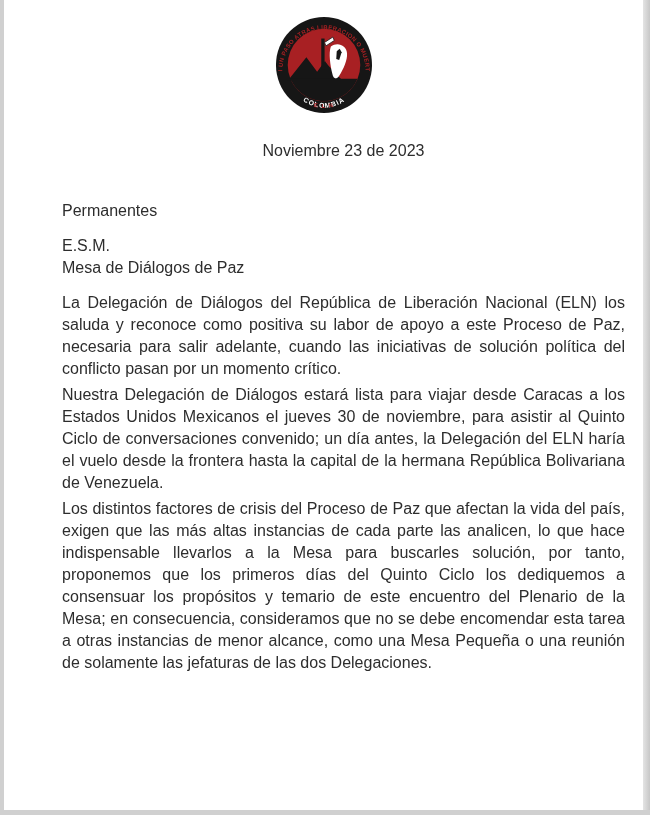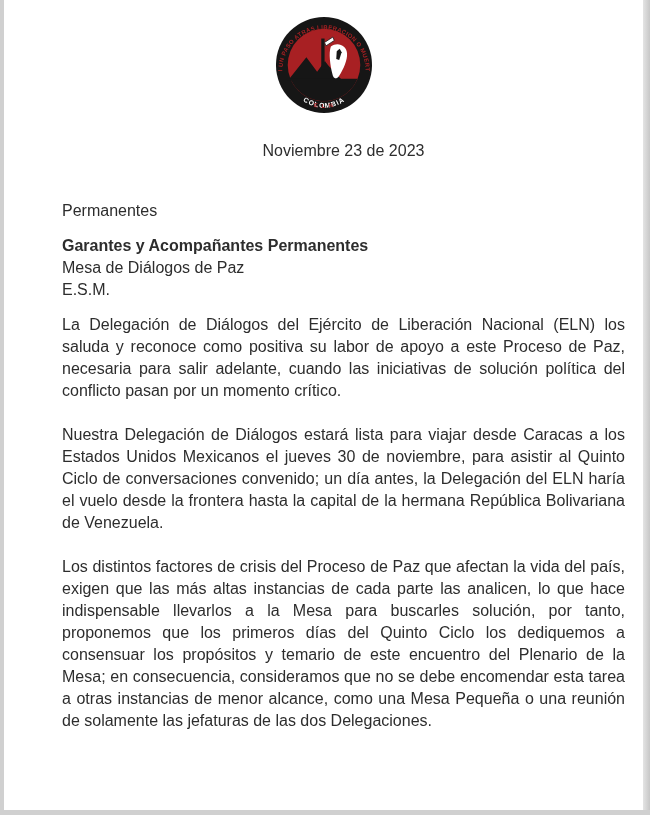--- a/index.html
+++ b/index.html
@@ -40,21 +40,21 @@
   }
   .date-line { margin-top: 26px; text-align: center; }
   .salutation { margin-top: 38px; }
   .recipient-block { margin-top: 13px; }
   .recipient-group { font-weight: 700; }
   .para {
     margin: 13px 0 0 0;
     text-align: justify;
     text-justify: inter-word;
   }
-  .para + .para { margin-top: 22px; }
+  .para + .para { margin-top: 4px; }
 </style>
 </head>
 <body>
 
 <div class="viewport">
   <div class="page">
 
     <div class="logo-wrap">
       <svg width="98" height="98" viewBox="0 0 100 100" font-family="Liberation Sans, sans-serif">
 
@@ -89,26 +89,25 @@
         </text>
       </svg>
     </div>
 
     <div class="letter-body">
       <div class="date-line">Noviembre 23 de 2023</div>
 
       <div class="salutation">Permanentes</div>
 
       <div class="recipient-block">
-        <div class="recipient-group">Garantes y Acompañantes Permanentes</div>
+        <div>E.S.M.</div>
         <div>Mesa de Diálogos de Paz</div>
-        <div>E.S.M.</div>
       </div>
 
-      <p class="para">La Delegación de Diálogos del Ejército de Liberación Nacional (ELN) los saluda y reconoce como positiva su labor de apoyo a este Proceso de Paz, necesaria para salir adelante, cuando las iniciativas de solución política del conflicto pasan por un momento crítico.</p>
+      <p class="para">La Delegación de Diálogos del República de Liberación Nacional (ELN) los saluda y reconoce como positiva su labor de apoyo a este Proceso de Paz, necesaria para salir adelante, cuando las iniciativas de solución política del conflicto pasan por un momento crítico.</p>
       <p class="para">Nuestra Delegación de Diálogos estará lista para viajar desde Caracas a los Estados Unidos Mexicanos el jueves 30 de noviembre, para asistir al Quinto Ciclo de conversaciones convenido; un día antes, la Delegación del ELN haría el vuelo desde la frontera hasta la capital de la hermana República Bolivariana de Venezuela.</p>
       <p class="para">Los distintos factores de crisis del Proceso de Paz que afectan la vida del país, exigen que las más altas instancias de cada parte las analicen, lo que hace indispensable llevarlos a la Mesa para buscarles solución, por tanto, proponemos que los primeros días del Quinto Ciclo los dediquemos a consensuar los propósitos y temario de este encuentro del Plenario de la Mesa; en consecuencia, consideramos que no se debe encomendar esta tarea a otras instancias de menor alcance, como una Mesa Pequeña o una reunión de solamente las jefaturas de las dos Delegaciones.</p>
     </div>
   </div>
 
   <div class="edge edge-left"></div>
   <div class="edge edge-right"></div>
   <div class="edge edge-bottom"></div>
 </div>
 

